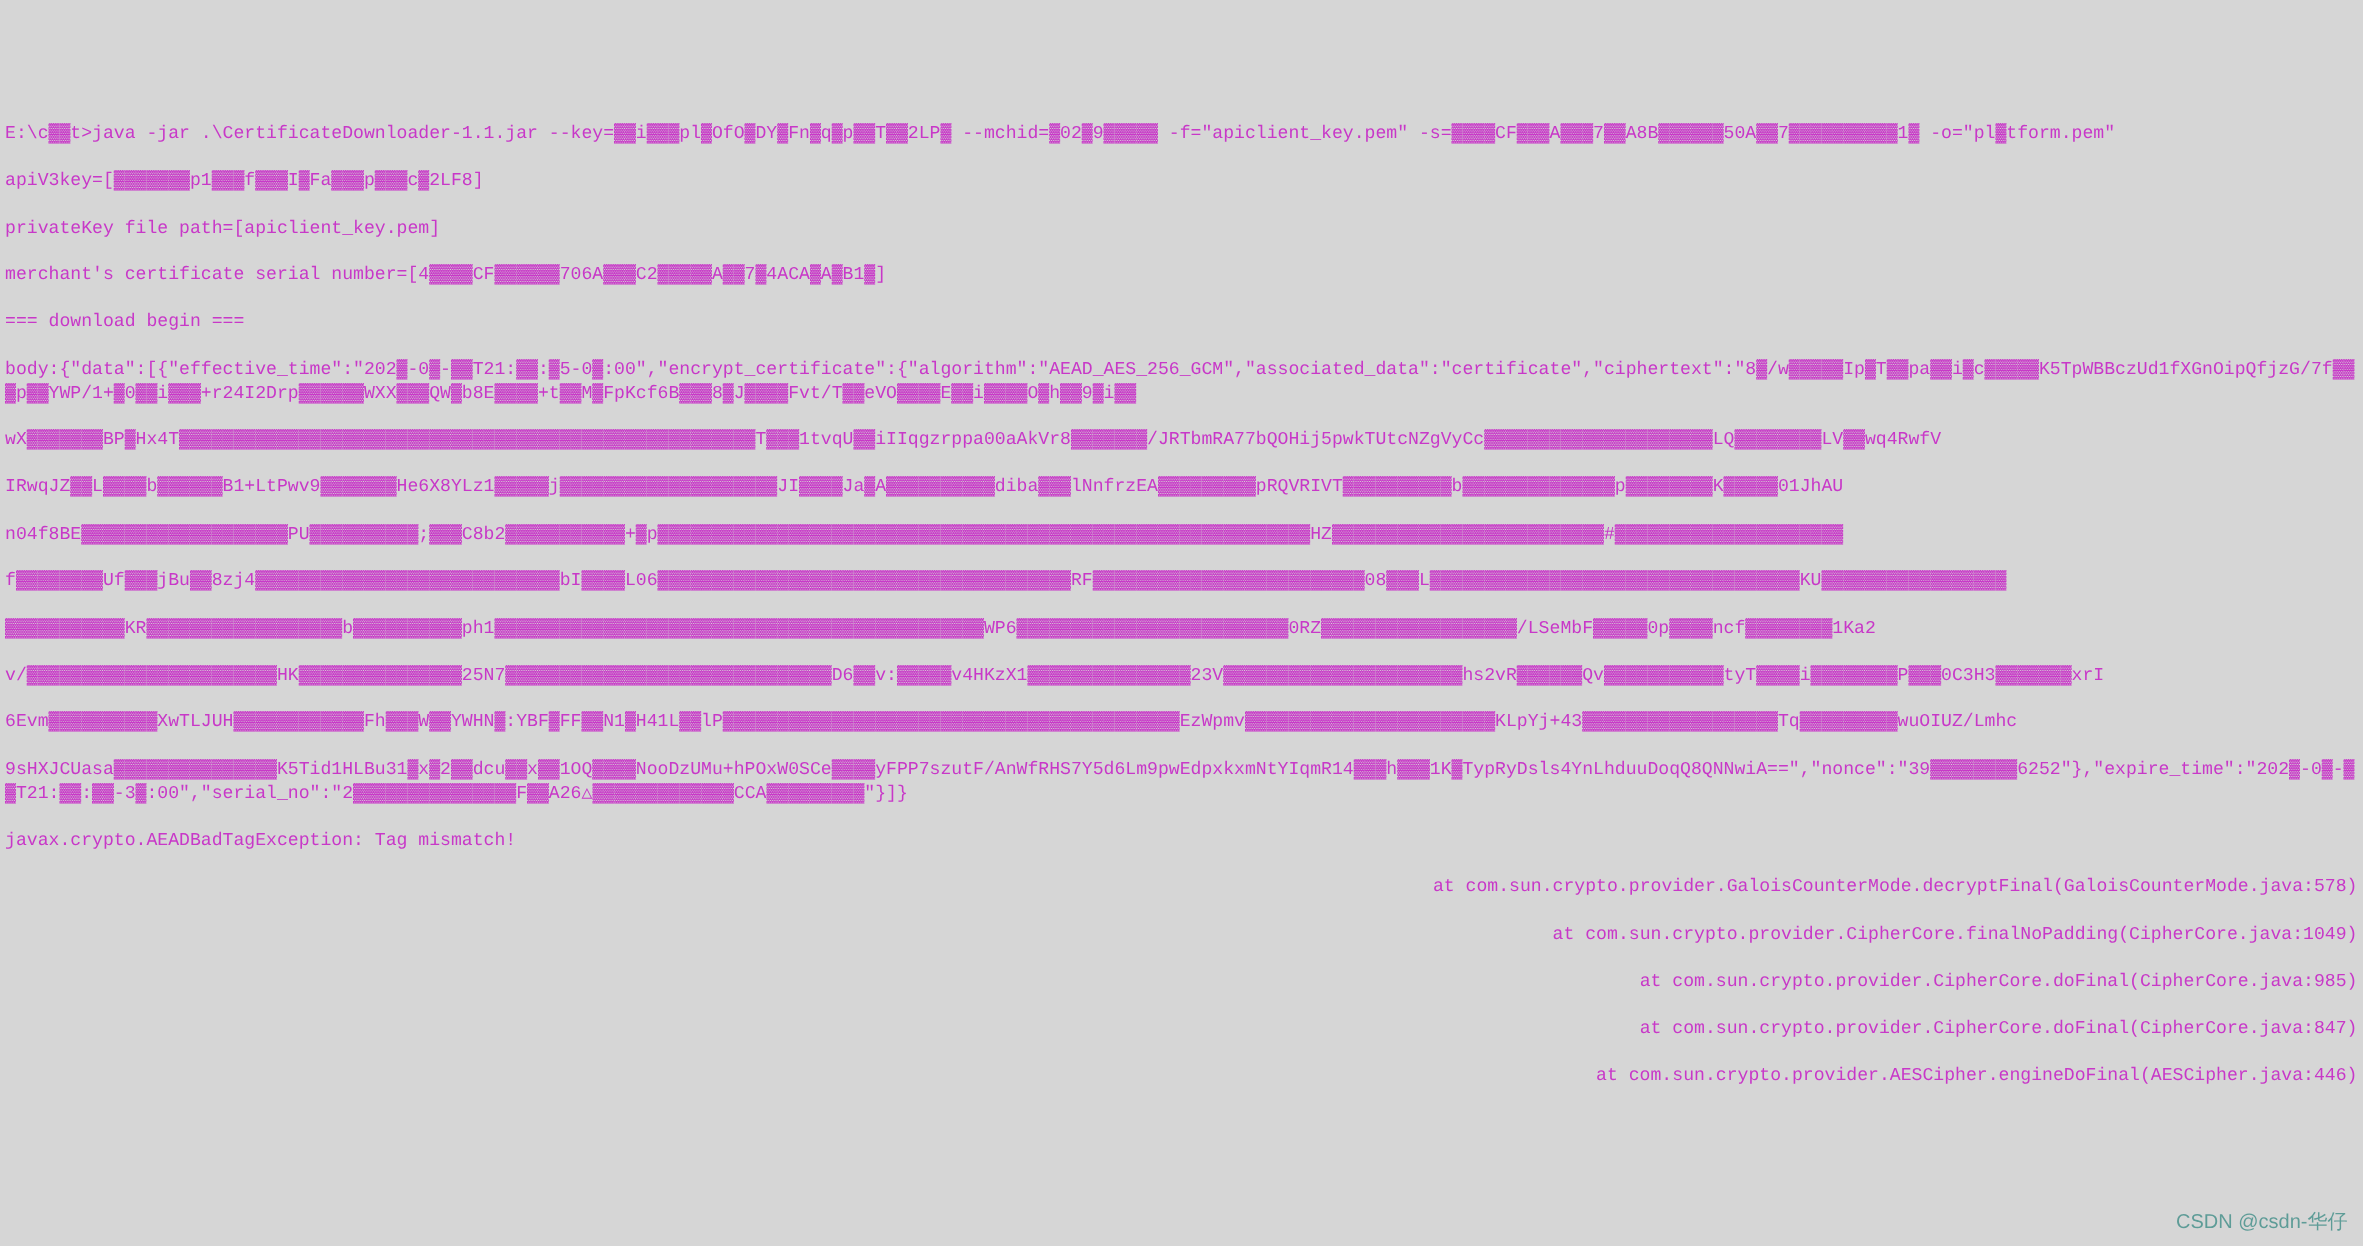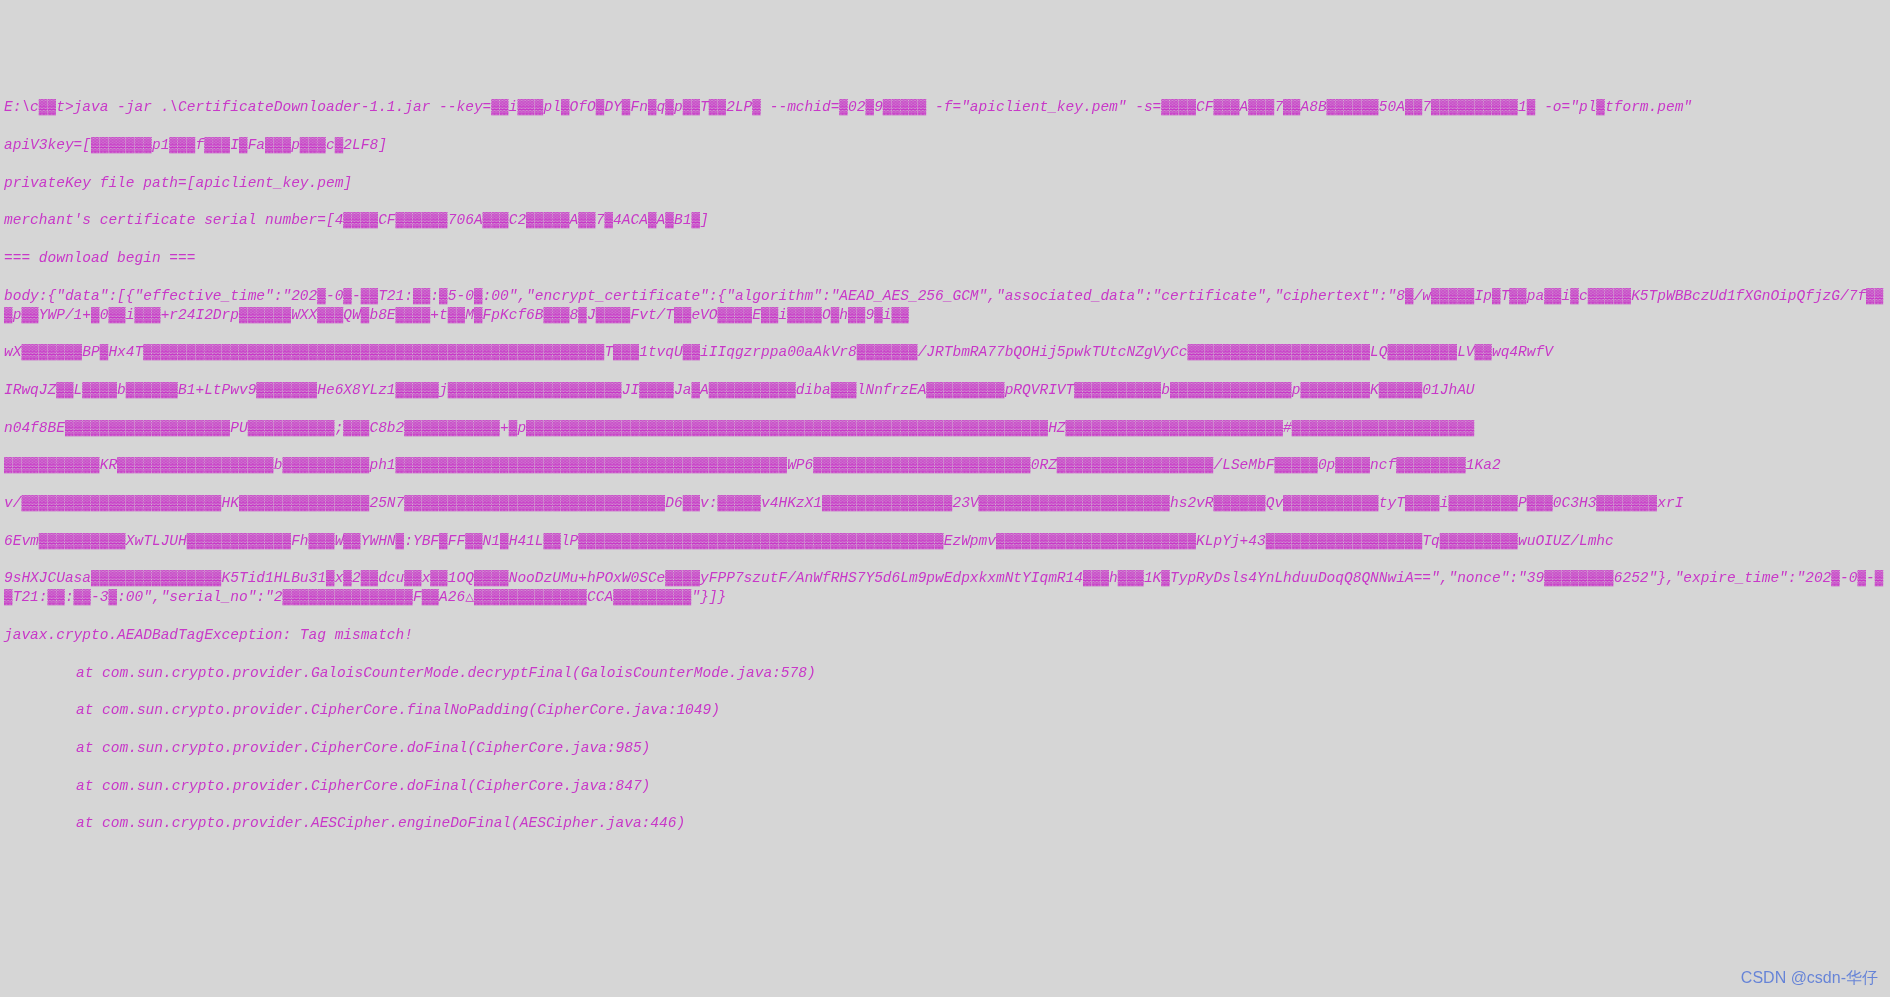--- a/index.html
+++ b/index.html
@@ -22,50 +22,51 @@
       overflow: hidden;
     }
     .terminal-output {
       font-family: 'Courier New', monospace;
       color: #c838c8;
     }
     .line {
       display: block;
       white-space: pre-wrap;
       word-break: break-all;
-      font-style: italic;
     }
     .stack-indent {
       padding-left: 72px;
+      text-align: right;
     }
     .watermark {
       position: absolute;
       bottom: 8px;
       right: 12px;
-      color: #1d4ed8;
+      color: #0f766e;
       font-size: 16px;
       font-family: Arial, sans-serif;
       opacity: 0.6;
     }
   </style>
 </head>
 <body>
 
 
 
 <div class="terminal-output">
 <span class="line">E:\c▓▓t&gt;java -jar .\CertificateDownloader-1.1.jar --key=▓▓i▓▓▓pl▓OfO▓DY▓Fn▓q▓p▓▓T▓▓2LP▓ --mchid=▓02▓9▓▓▓▓▓ -f="apiclient_key.pem" -s=▓▓▓▓CF▓▓▓A▓▓▓7▓▓A8B▓▓▓▓▓▓50A▓▓7▓▓▓▓▓▓▓▓▓▓1▓ -o="pl▓tform.pem"</span>
 <span class="line">apiV3key=[▓▓▓▓▓▓▓p1▓▓▓f▓▓▓I▓Fa▓▓▓p▓▓▓c▓2LF8]</span>
 <span class="line">privateKey file path=[apiclient_key.pem]</span>
 <span class="line">merchant's certificate serial number=[4▓▓▓▓CF▓▓▓▓▓▓706A▓▓▓C2▓▓▓▓▓A▓▓7▓4ACA▓A▓B1▓]</span>
 <span class="line">=== download begin ===</span>
 <span class="line">body:{"data":[{"effective_time":"202▓-0▓-▓▓T21:▓▓:▓5-0▓:00","encrypt_certificate":{"algorithm":"AEAD_AES_256_GCM","associated_data":"certificate","ciphertext":"8▓/w▓▓▓▓▓Ip▓T▓▓pa▓▓i▓c▓▓▓▓▓K5TpWBBczUd1fXGnOipQfjzG/7f▓▓▓p▓▓YWP/1+▓0▓▓i▓▓▓+r24I2Drp▓▓▓▓▓▓WXX▓▓▓QW▓b8E▓▓▓▓+t▓▓M▓FpKcf6B▓▓▓8▓J▓▓▓▓Fvt/T▓▓eVO▓▓▓▓E▓▓i▓▓▓▓O▓h▓▓9▓i▓▓</span>
 <span class="line">wX▓▓▓▓▓▓▓BP▓Hx4T▓▓▓▓▓▓▓▓▓▓▓▓▓▓▓▓▓▓▓▓▓▓▓▓▓▓▓▓▓▓▓▓▓▓▓▓▓▓▓▓▓▓▓▓▓▓▓▓▓▓▓▓▓T▓▓▓1tvqU▓▓iIIqgzrppa00aAkVr8▓▓▓▓▓▓▓/JRTbmRA77bQOHij5pwkTUtcNZgVyCc▓▓▓▓▓▓▓▓▓▓▓▓▓▓▓▓▓▓▓▓▓LQ▓▓▓▓▓▓▓▓LV▓▓wq4RwfV</span>
 <span class="line">IRwqJZ▓▓L▓▓▓▓b▓▓▓▓▓▓B1+LtPwv9▓▓▓▓▓▓▓He6X8YLz1▓▓▓▓▓j▓▓▓▓▓▓▓▓▓▓▓▓▓▓▓▓▓▓▓▓JI▓▓▓▓Ja▓A▓▓▓▓▓▓▓▓▓▓diba▓▓▓lNnfrzEA▓▓▓▓▓▓▓▓▓pRQVRIVT▓▓▓▓▓▓▓▓▓▓b▓▓▓▓▓▓▓▓▓▓▓▓▓▓p▓▓▓▓▓▓▓▓K▓▓▓▓▓01JhAU</span>
 <span class="line">n04f8BE▓▓▓▓▓▓▓▓▓▓▓▓▓▓▓▓▓▓▓PU▓▓▓▓▓▓▓▓▓▓;▓▓▓C8b2▓▓▓▓▓▓▓▓▓▓▓+▓p▓▓▓▓▓▓▓▓▓▓▓▓▓▓▓▓▓▓▓▓▓▓▓▓▓▓▓▓▓▓▓▓▓▓▓▓▓▓▓▓▓▓▓▓▓▓▓▓▓▓▓▓▓▓▓▓▓▓▓▓HZ▓▓▓▓▓▓▓▓▓▓▓▓▓▓▓▓▓▓▓▓▓▓▓▓▓#▓▓▓▓▓▓▓▓▓▓▓▓▓▓▓▓▓▓▓▓▓</span>
+<span class="line">f▓▓▓▓▓▓▓▓Uf▓▓▓jBu▓▓8zj4▓▓▓▓▓▓▓▓▓▓▓▓▓▓▓▓▓▓▓▓▓▓▓▓▓▓▓▓bI▓▓▓▓L06▓▓▓▓▓▓▓▓▓▓▓▓▓▓▓▓▓▓▓▓▓▓▓▓▓▓▓▓▓▓▓▓▓▓▓▓▓▓RF▓▓▓▓▓▓▓▓▓▓▓▓▓▓▓▓▓▓▓▓▓▓▓▓▓08▓▓▓L▓▓▓▓▓▓▓▓▓▓▓▓▓▓▓▓▓▓▓▓▓▓▓▓▓▓▓▓▓▓▓▓▓▓KU▓▓▓▓▓▓▓▓▓▓▓▓▓▓▓▓▓</span>
 <span class="line">▓▓▓▓▓▓▓▓▓▓▓KR▓▓▓▓▓▓▓▓▓▓▓▓▓▓▓▓▓▓b▓▓▓▓▓▓▓▓▓▓ph1▓▓▓▓▓▓▓▓▓▓▓▓▓▓▓▓▓▓▓▓▓▓▓▓▓▓▓▓▓▓▓▓▓▓▓▓▓▓▓▓▓▓▓▓▓WP6▓▓▓▓▓▓▓▓▓▓▓▓▓▓▓▓▓▓▓▓▓▓▓▓▓0RZ▓▓▓▓▓▓▓▓▓▓▓▓▓▓▓▓▓▓/LSeMbF▓▓▓▓▓0p▓▓▓▓ncf▓▓▓▓▓▓▓▓1Ka2</span>
 <span class="line">v/▓▓▓▓▓▓▓▓▓▓▓▓▓▓▓▓▓▓▓▓▓▓▓HK▓▓▓▓▓▓▓▓▓▓▓▓▓▓▓25N7▓▓▓▓▓▓▓▓▓▓▓▓▓▓▓▓▓▓▓▓▓▓▓▓▓▓▓▓▓▓D6▓▓v:▓▓▓▓▓v4HKzX1▓▓▓▓▓▓▓▓▓▓▓▓▓▓▓23V▓▓▓▓▓▓▓▓▓▓▓▓▓▓▓▓▓▓▓▓▓▓hs2vR▓▓▓▓▓▓Qv▓▓▓▓▓▓▓▓▓▓▓tyT▓▓▓▓i▓▓▓▓▓▓▓▓P▓▓▓0C3H3▓▓▓▓▓▓▓xrI</span>
 <span class="line">6Evm▓▓▓▓▓▓▓▓▓▓XwTLJUH▓▓▓▓▓▓▓▓▓▓▓▓Fh▓▓▓W▓▓YWHN▓:YBF▓FF▓▓N1▓H41L▓▓lP▓▓▓▓▓▓▓▓▓▓▓▓▓▓▓▓▓▓▓▓▓▓▓▓▓▓▓▓▓▓▓▓▓▓▓▓▓▓▓▓▓▓EzWpmv▓▓▓▓▓▓▓▓▓▓▓▓▓▓▓▓▓▓▓▓▓▓▓KLpYj+43▓▓▓▓▓▓▓▓▓▓▓▓▓▓▓▓▓▓Tq▓▓▓▓▓▓▓▓▓wuOIUZ/Lmhc</span>
 <span class="line">9sHXJCUasa▓▓▓▓▓▓▓▓▓▓▓▓▓▓▓K5Tid1HLBu31▓x▓2▓▓dcu▓▓x▓▓1OQ▓▓▓▓NooDzUMu+hPOxW0SCe▓▓▓▓yFPP7szutF/AnWfRHS7Y5d6Lm9pwEdpxkxmNtYIqmR14▓▓▓h▓▓▓1K▓TypRyDsls4YnLhduuDoqQ8QNNwiA==","nonce":"39▓▓▓▓▓▓▓▓6252"},"expire_time":"202▓-0▓-▓▓T21:▓▓:▓▓-3▓:00","serial_no":"2▓▓▓▓▓▓▓▓▓▓▓▓▓▓▓F▓▓A26△▓▓▓▓▓▓▓▓▓▓▓▓▓CCA▓▓▓▓▓▓▓▓▓"}]}</span>
 <span class="line">javax.crypto.AEADBadTagException: Tag mismatch!</span>
 <span class="line stack-indent">at com.sun.crypto.provider.GaloisCounterMode.decryptFinal(GaloisCounterMode.java:578)</span>
 <span class="line stack-indent">at com.sun.crypto.provider.CipherCore.finalNoPadding(CipherCore.java:1049)</span>
 <span class="line stack-indent">at com.sun.crypto.provider.CipherCore.doFinal(CipherCore.java:985)</span>
 <span class="line stack-indent">at com.sun.crypto.provider.CipherCore.doFinal(CipherCore.java:847)</span>
 <span class="line stack-indent">at com.sun.crypto.provider.AESCipher.engineDoFinal(AESCipher.java:446)</span>

